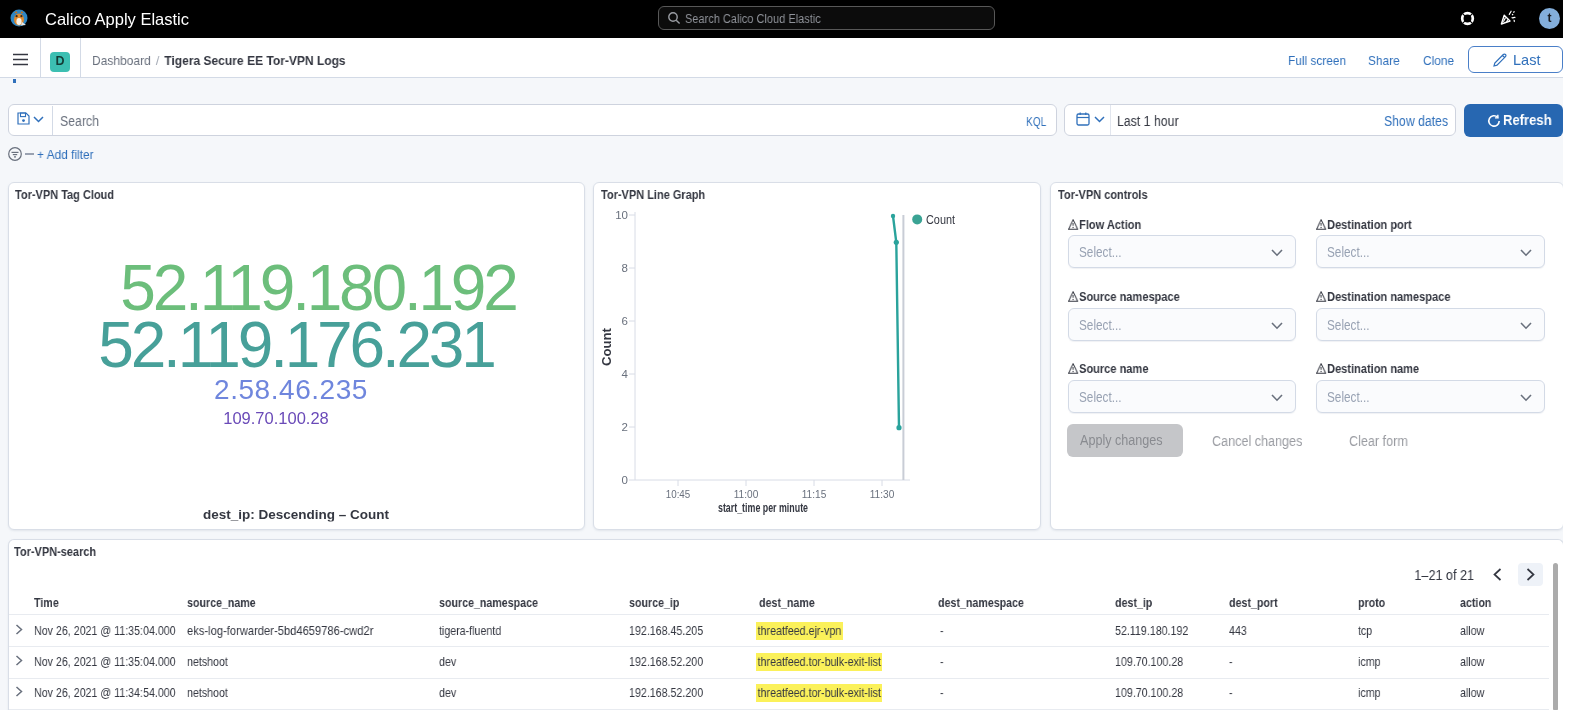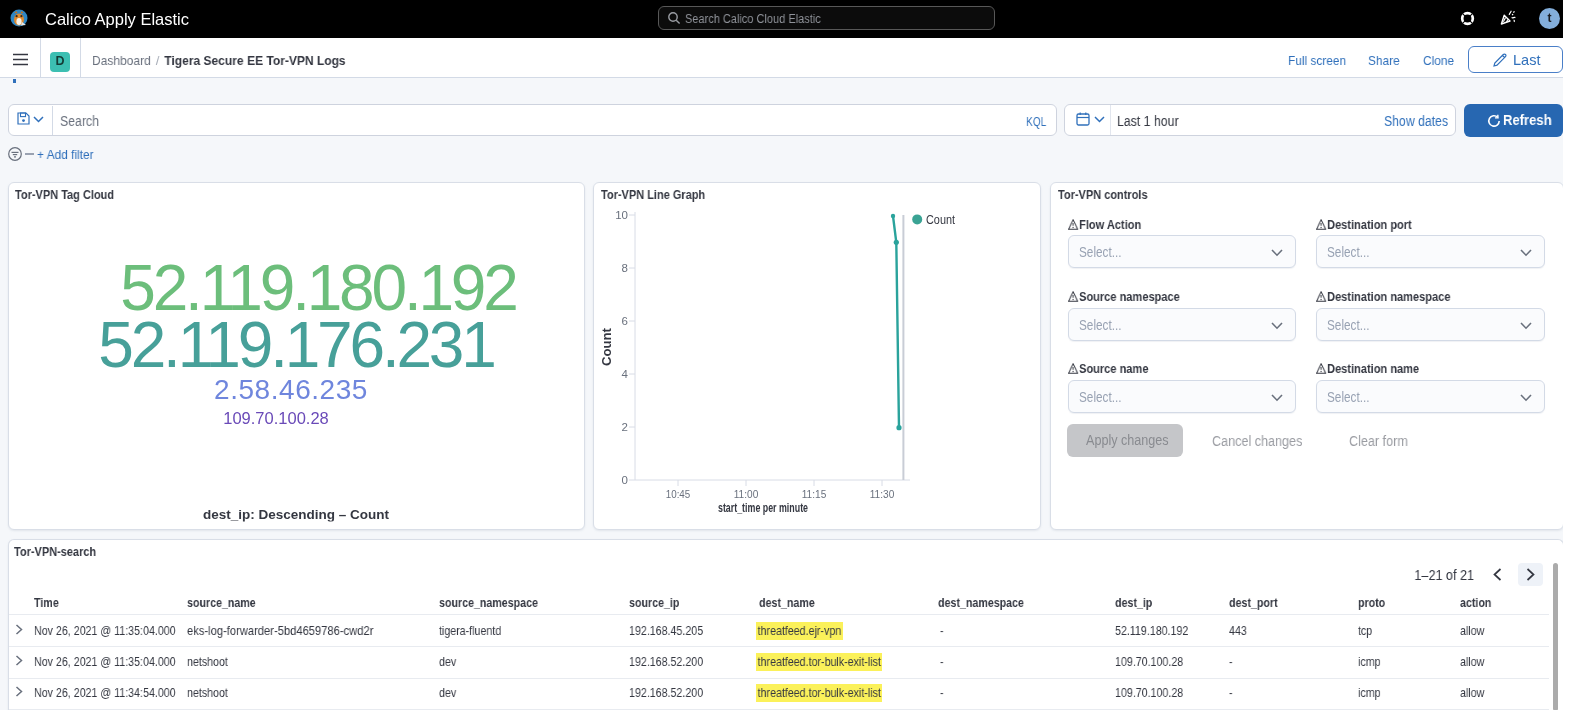--- a/index.html
+++ b/index.html
@@ -257,21 +257,21 @@
       <path d="M1 1 L6 6.2 L11 1" fill="none" stroke="#69707d" stroke-width="1.6"></path>
     </svg>
   </div>
 <div class="sel" style="left:1315.6px;top:380px;width:228.6px;">
     <span class="ph">Select...</span>
     <svg width="12" height="8" viewBox="0 0 12 8">
       <path d="M1 1 L6 6.2 L11 1" fill="none" stroke="#69707d" stroke-width="1.6"></path>
     </svg>
   </div>
 
-<div class="abs" style="left:1066.5px;top:424px;width:116px;height:33px;background:#c5c6c9;border-radius:6px;line-height:33px;font-size:14px;color:#898b90;text-align:center;"><span style="display:inline-block;margin-left:13px;transform:scaleX(.9);transform-origin:0 50%;">Apply changes</span></div>
+<div class="abs" style="left:1066.5px;top:424px;width:116px;height:33px;background:#c5c6c9;border-radius:6px;line-height:33px;font-size:14px;color:#898b90;"><span style="display:inline-block;margin-left:13px;transform:scaleX(.9);transform-origin:0 50%;">Apply changes</span></div>
 <div class="abs" style="left:1211.6px;top:433px;font-size:14px;color:#9a9ca2;transform:scaleX(.9);transform-origin:0 50%;white-space:nowrap;">Cancel changes</div>
 <div class="abs" style="left:1349px;top:433px;font-size:14px;color:#9a9ca2;transform:scaleX(.9);transform-origin:0 50%;white-space:nowrap;">Clear form</div>
 
 <div class="panel" style="left:8px;top:538.5px;width:1555.6px;height:180px;border-bottom:none;"></div>
 <div class="ptitle" style="left:13.7px;top:543.5px;">Tor-VPN-search</div>
 
 <div class="abs" style="left:1380px;top:567px;width:94px;text-align:right;font-size:14px;color:#343741;transform:scaleX(.9);transform-origin:100% 50%;">1–21 of 21</div>
 <svg class="abs" style="left:1493px;top:568px;" width="9" height="13" viewBox="0 0 9 13">
     <path d="M7.5 1 L1.5 6.5 L7.5 12" fill="none" stroke="#343741" stroke-width="1.7"></path>
   </svg>

